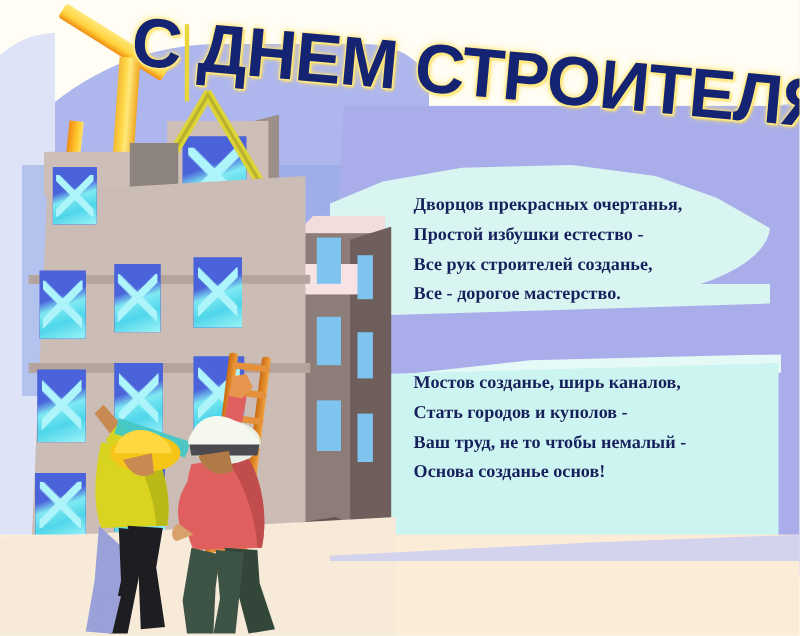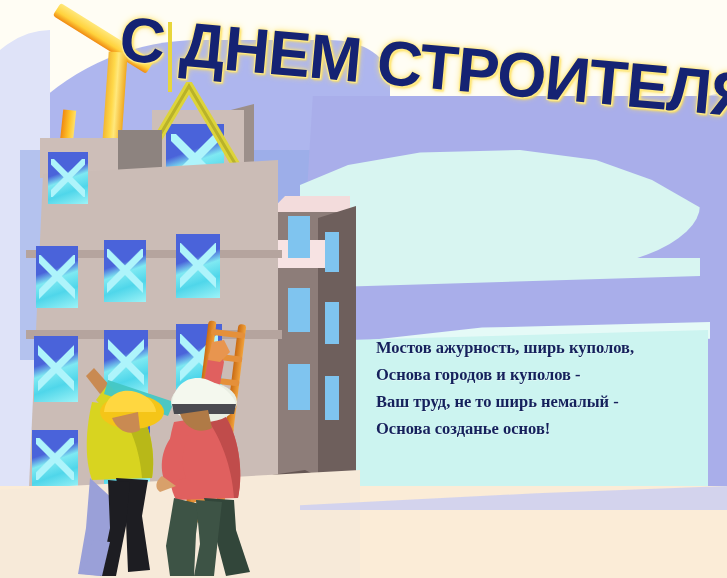--- a/index.html
+++ b/index.html
@@ -370,21 +370,27 @@
 
     <path d="M28 160 L20 208 L24 238 L48 238 L50 196 L54 166 Z" fill="#3d5345"></path>
     <path d="M58 160 L70 200 L80 238 L104 234 L90 192 L88 162 Z" fill="#32463a"></path>
     <path d="M50 162 L54 206 L48 238 L68 238 L72 200 L76 164 Z" fill="#3d5345"></path>
   </svg>
 
   <div class="title-wrap">
     <div class="title">С ДНЕМ СТРОИТЕЛЯ!</div>
   </div>
 
+  <div class="verse" id="stanza1">
+    <div>Дворцов прекрасных очертанья,</div>
+    <div>Простой избушки естество -</div>
+    <div>Все рук строителей созданье,</div>
+    <div>Все - дорогое мастерство.</div>
+  </div>
 
   <div class="verse" id="stanza2">
-    <div>Мостов ажурность, ширь куполов,</div>
-    <div>Основа городов и куполов -</div>
-    <div>Ваш труд, не то ширь немалый -</div>
+    <div>Мостов созданье, ширь каналов,</div>
+    <div>Стать городов и куполов -</div>
+    <div>Ваш труд, не то чтобы немалый -</div>
     <div>Основа созданье основ!</div>
   </div>
 
 </div>
 
 </body></html>

